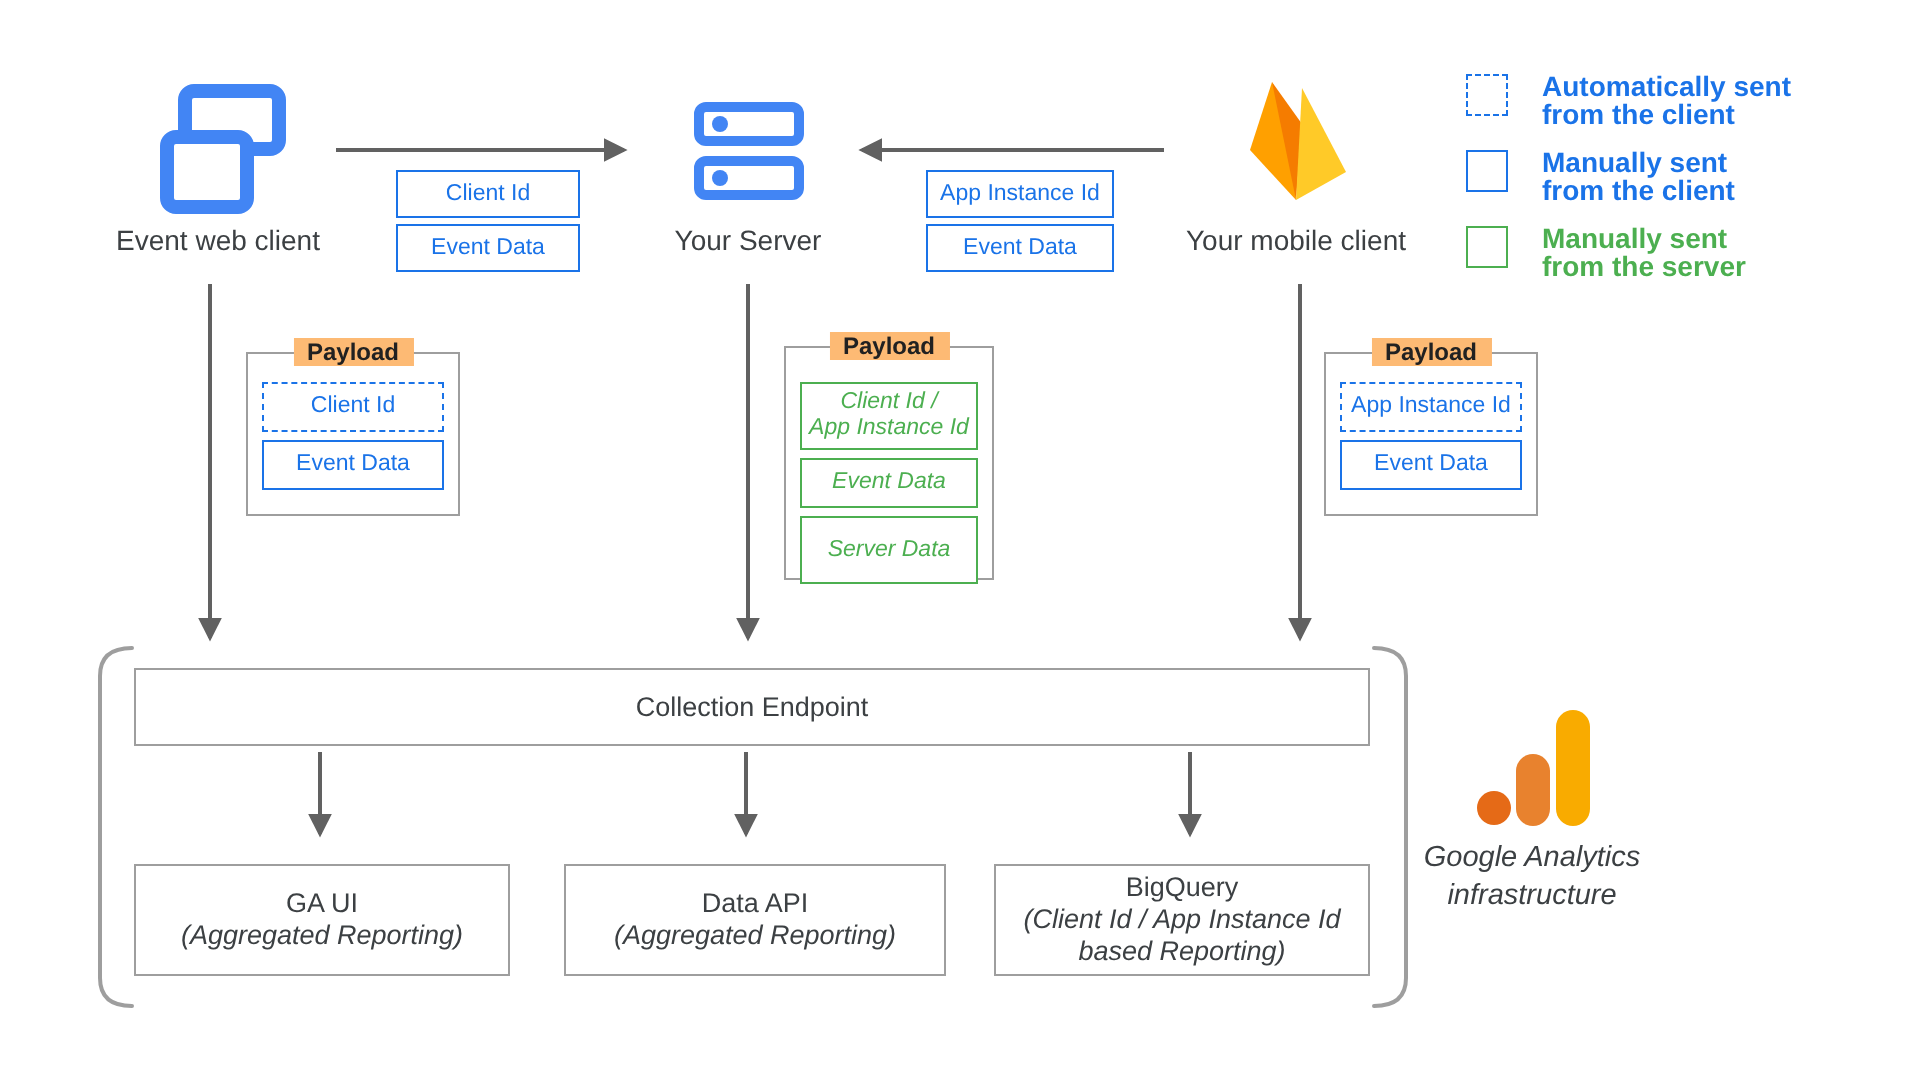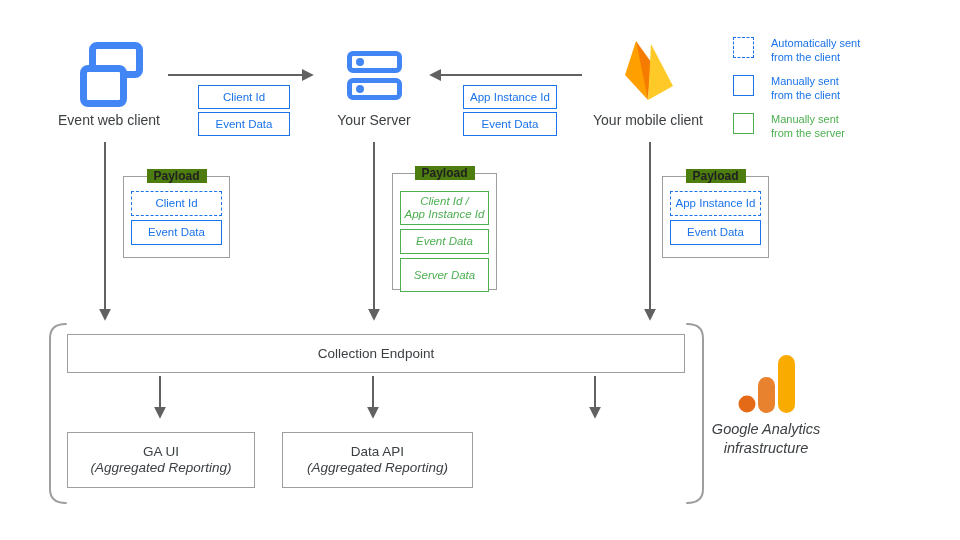--- a/index.html
+++ b/index.html
@@ -15,28 +15,28 @@
   .flow-label{position:absolute;background:#fff;border:1.5px solid #1a73e8;color:#1a73e8;
               font-size:11.5px;font-weight:500;display:flex;align-items:center;justify-content:center;
               box-sizing:border-box;}
 
   
   .legend-item{position:absolute;left:733px;display:flex;align-items:flex-start;gap:17px;}
   .swatch{width:21px;height:21px;box-sizing:border-box;background:#fff;flex:0 0 auto;margin-top:1px;}
   .sw-dashed-blue{border:1.6px dashed #1a73e8;}
   .sw-solid-blue{border:1.6px solid #1a73e8;}
   .sw-solid-green{border:1.6px solid #4CAF50;}
-  .legend-text{font-size:11px;line-height:14px;font-weight:400;}
+  .legend-text{font-size:14px;line-height:14px;font-weight:700;}
   .blue{color:#1a73e8;} .green{color:#4CAF50;}
   .multiline{white-space:pre-line;}
 
   
   .payload{position:absolute;border:1px solid #9e9e9e;background:#fff;box-sizing:border-box;
            padding:14px 7px 0 7px;}
-  .payload-title{position:absolute;top:-8px;left:50%;transform:translateX(-50%);background:#4d7c0f;
+  .payload-title{position:absolute;top:-8px;left:50%;transform:translateX(-50%);background:#fdba74;
                  padding:0 7px;font-size:12px;font-weight:700;color:#212121;white-space:nowrap;}
   .pitem{box-sizing:border-box;margin-bottom:4px;display:flex;align-items:center;justify-content:center;
          text-align:center;font-size:11.5px;line-height:13px;font-weight:500;background:#fff;}
   .dashed-blue{border:1.5px dashed #1a73e8;color:#1a73e8;}
   .solid-blue{border:1.5px solid #1a73e8;color:#1a73e8;}
   .solid-green{border:1.4px solid #4CAF50;color:#4CAF50;font-style:italic;}
 
   
   .infra-box{position:absolute;border:1px solid #9e9e9e;background:#fff;box-sizing:border-box;
              display:flex;flex-direction:column;align-items:center;justify-content:center;
@@ -152,20 +152,25 @@
   </div>
 
   <div class="infra-box" style="left:67px;top:432px;width:188px;height:56px">
     <span class="infra-title">GA UI</span>
     <span class="infra-sub">(Aggregated Reporting)</span>
   </div>
   <div class="infra-box" style="left:282px;top:432px;width:191px;height:56px">
     <span class="infra-title">Data API</span>
     <span class="infra-sub">(Aggregated Reporting)</span>
   </div>
+  <div class="infra-box" style="left:497px;top:432px;width:188px;height:56px">
+    <span class="infra-title">BigQuery</span>
+    <span class="infra-sub multiline">(Client Id / App Instance Id
+based Reporting)</span>
+  </div>
 
   <svg class="abs" style="left:736px;top:350px" width="62" height="65" viewBox="0 0 62 65">
     <circle cx="11" cy="54" r="8.5" fill="#E56A17"></circle>
     <rect x="22" y="27" width="17" height="36" rx="8.5" fill="#E8822E"></rect>
     <rect x="42" y="5" width="17" height="58" rx="8.5" fill="#F9AB00"></rect>
   </svg>
   <div class="brand-label" style="left:696px;top:420px;width:140px">Google Analytics
 infrastructure</div>
 
 </div>

